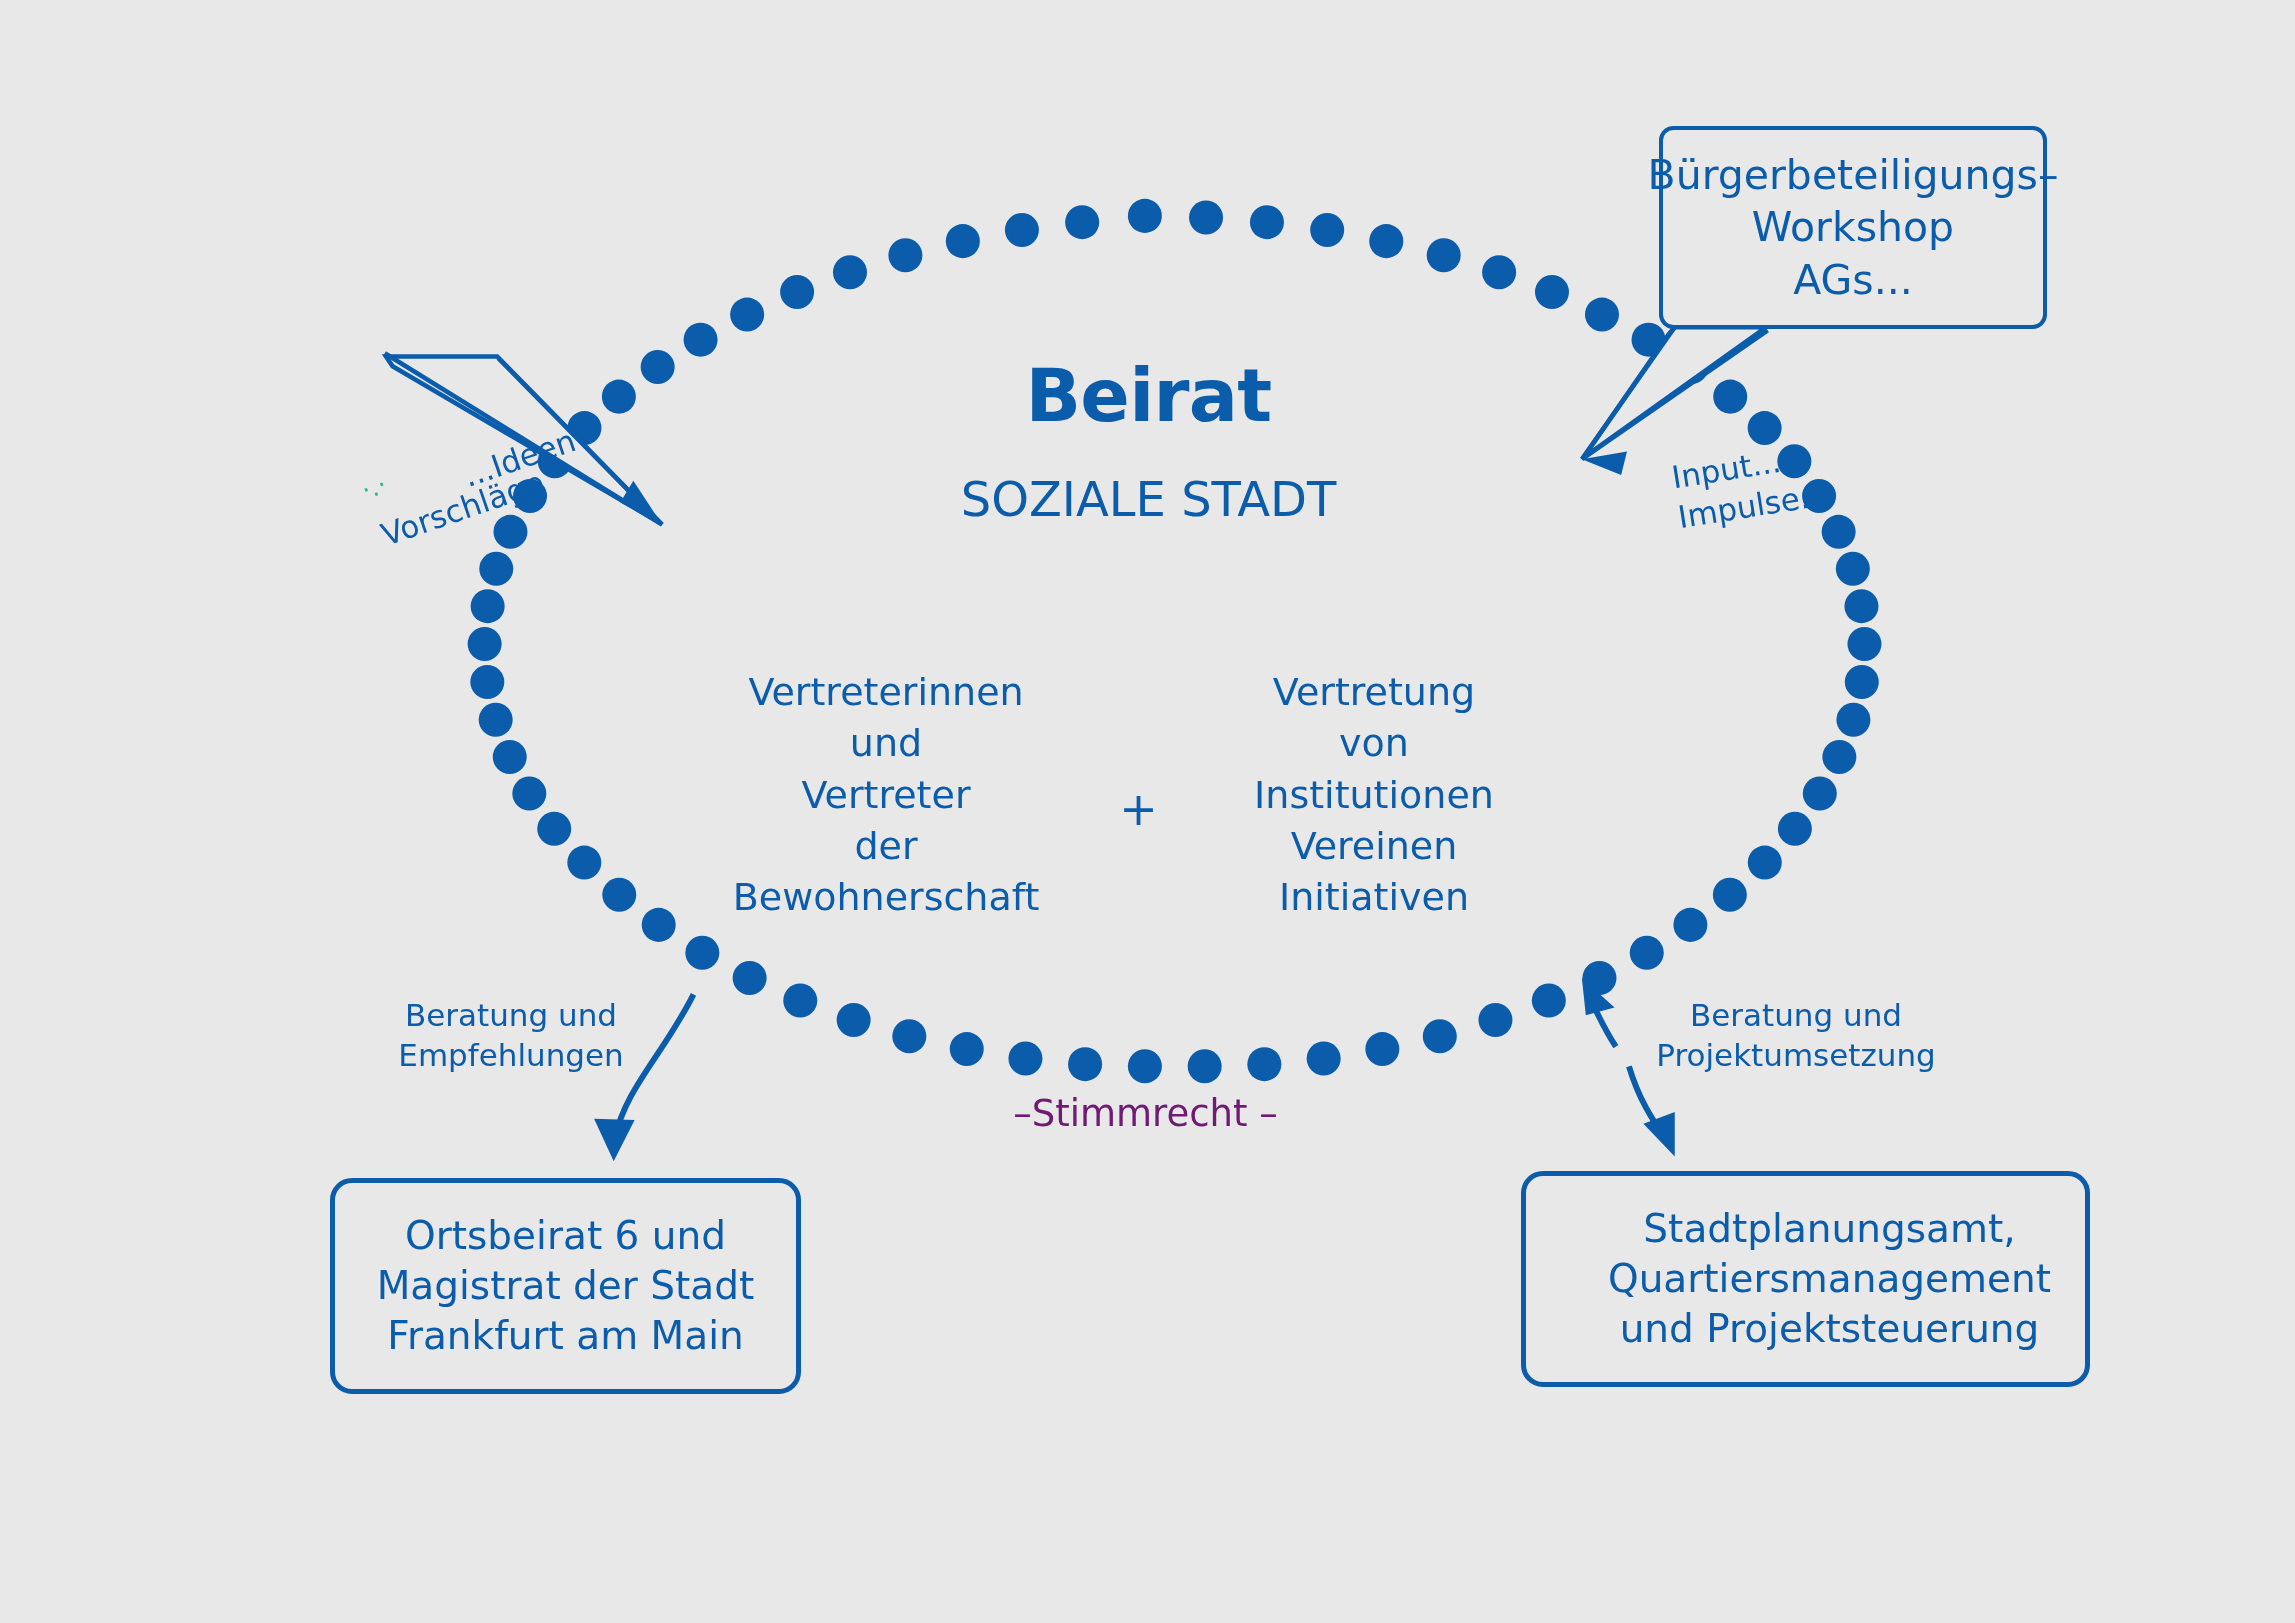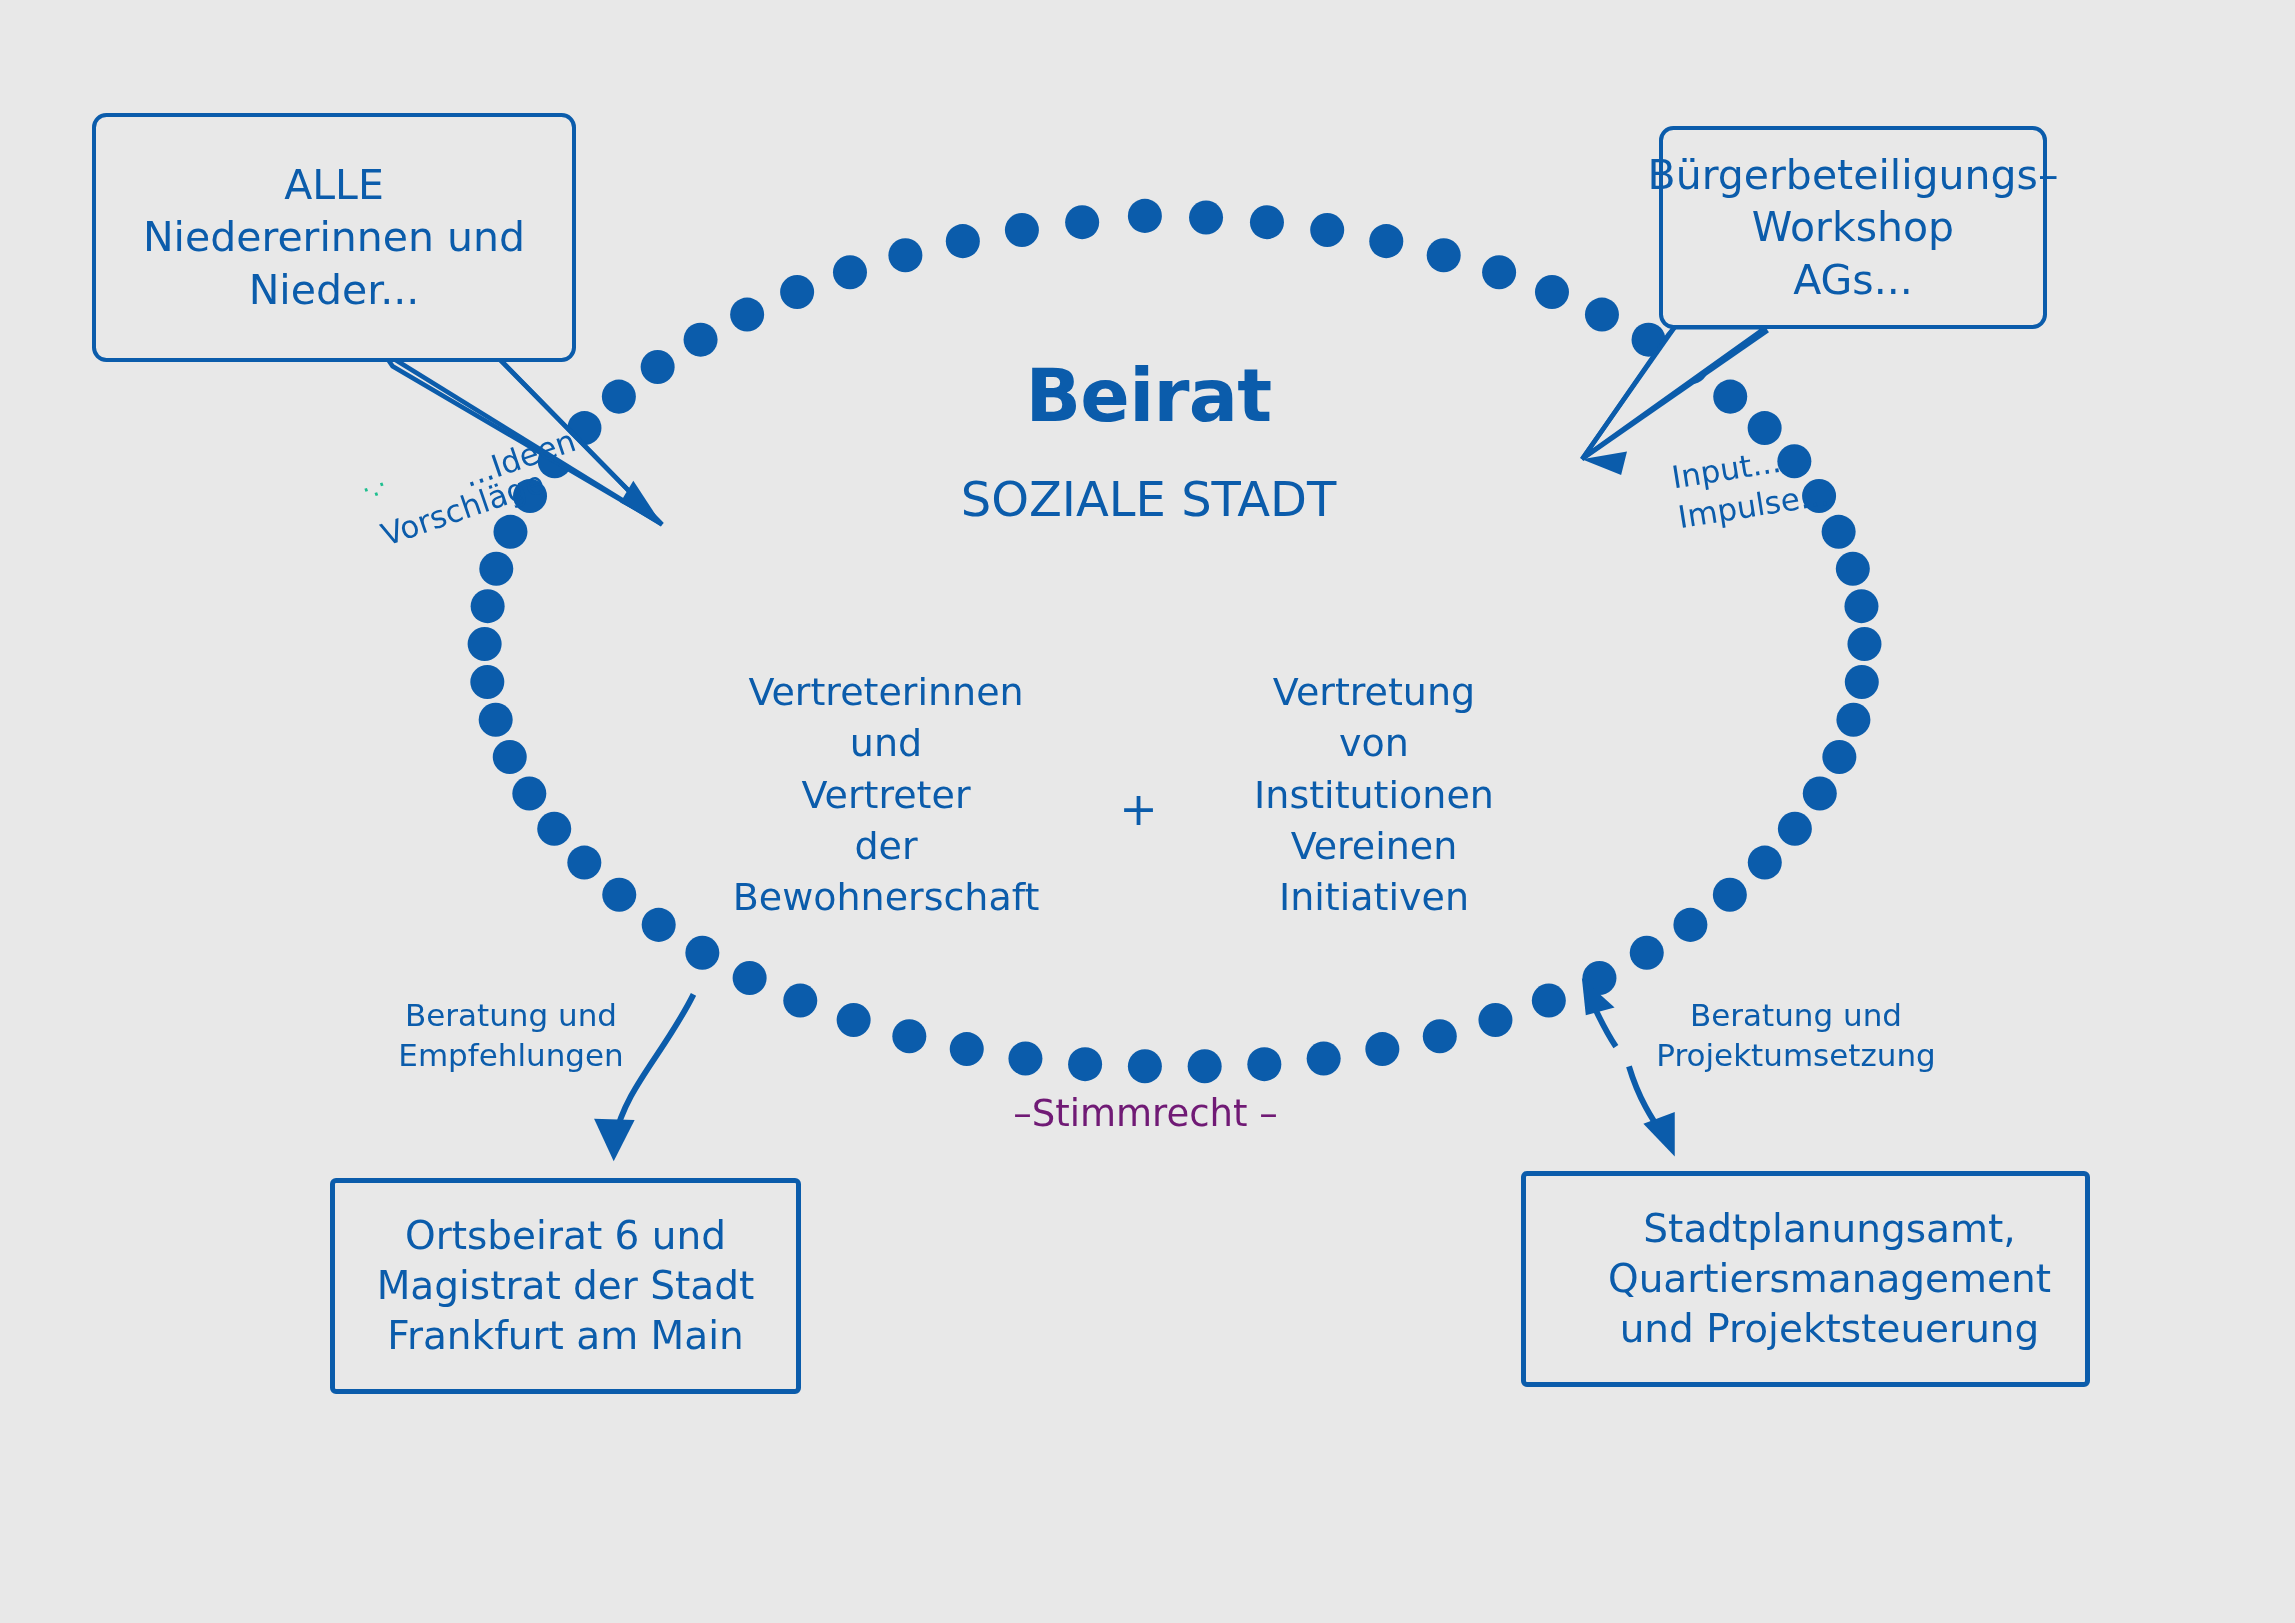--- a/index.html
+++ b/index.html
@@ -29,21 +29,21 @@
     border-radius: 14.4px;
     color: #0b5cab;
     text-align: center;
     line-height: 1.28;
     display: flex;
     align-items: center;
     justify-content: center;
     white-space: pre-line;
   }
   .bubble.round {
-    border-radius: 6px;
+    border-radius: 22px;
     border-width: 5.2px;
   }
 
   #bubble-left {
     left: 92px;
     top: 113px;
     width: 484px;
     height: 249px;
     font-size: 41px;
   }
@@ -292,23 +292,20 @@
     <path d="M 1060,1520 C 1015,1610 955,1665 940,1740" stroke="#0b5cab" stroke-width="9" fill="none"></path>
     <polygon points="938,1775 908,1710 970,1712" fill="#0b5cab"></polygon>
 
     <path d="M 2490,1630 C 2505,1680 2525,1710 2545,1740" stroke="#0b5cab" stroke-width="9" fill="none"></path>
     <polygon points="2560,1768 2512,1718 2560,1700" fill="#0b5cab"></polygon>
 
     <path d="M 2470,1600 C 2450,1570 2440,1545 2428,1520" stroke="#0b5cab" stroke-width="9" fill="none"></path>
     <polygon points="2418,1495 2468,1540 2424,1552" fill="#0b5cab"></polygon>
   </svg>
 
-  <div class="bubble" id="bubble-left">ALLE
-Niedererinnen und
-Nieder...</div>
 
   <div class="bubble" id="bubble-right">Bürgerbeteiligungs–
 Workshop
 AGs...</div>
 
   <div class="bubble round" id="box-bottom-left">Ortsbeirat 6 und
 Magistrat der Stadt
 Frankfurt am Main</div>
 
   <div class="bubble round" id="box-bottom-right">Stadtplanungsamt,

